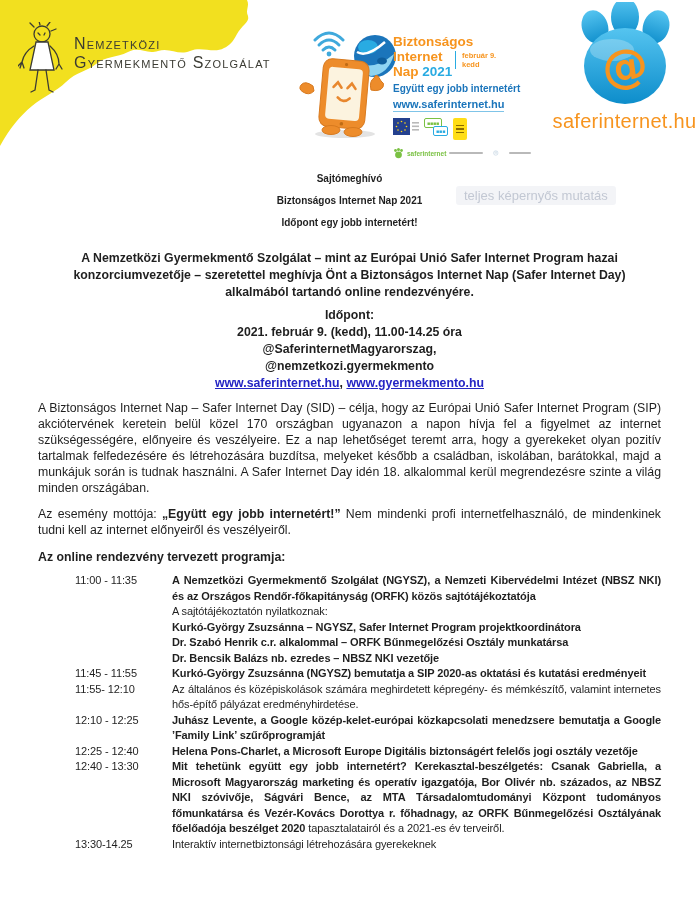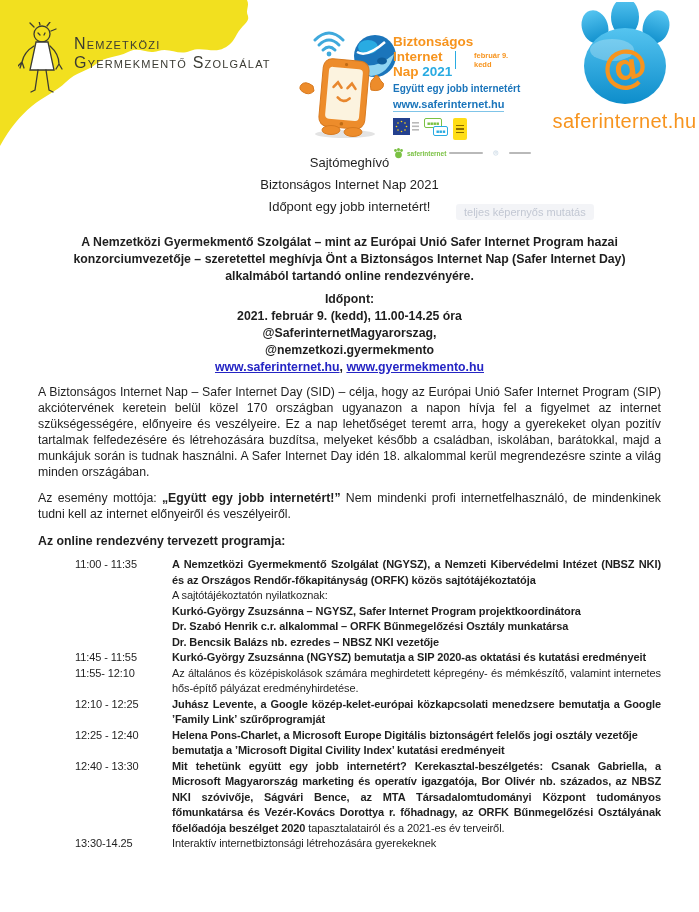--- a/index.html
+++ b/index.html
@@ -11,43 +11,43 @@
   .ngysz{position:absolute;left:18px;top:22px;display:flex;align-items:flex-start;}
   .ngysz-text{margin-left:10px;margin-top:12px;color:#3b3b33;
       font-variant:small-caps;letter-spacing:1.2px;font-size:16px;line-height:19px;font-weight:400;}
   .sid-logo{position:absolute;left:293px;top:28px;width:240px;height:118px;}
   .sid-mascot{position:absolute;left:0;top:0;}
   .sid-text{position:absolute;left:100px;top:6px;width:138px;}
   .sid-t1{color:var(--orange);font-weight:700;font-size:13.5px;line-height:15px;}
   .sid-row3{position:relative;}
   .sid-2021{color:var(--lblue);}
   .sid-date{position:absolute;left:62px;top:-13px;border-left:1.5px solid var(--lblue);
-      padding-left:18px;color:var(--orange);font-size:7.5px;line-height:9px;font-weight:700;}
+      padding-left:6px;color:var(--orange);font-size:7.5px;line-height:9px;font-weight:700;}
   .sid-slogan{color:var(--dblue);font-size:10px;margin-top:4px;font-weight:700;}
   .sid-url{color:var(--dblue);font-size:11px;font-weight:700;margin-top:2px;
       border-bottom:1.5px solid #7fc4e8;display:inline-block;padding-bottom:1px;}
   .sid-badges{display:flex;align-items:flex-start;gap:5px;margin-top:6px;height:24px;}
   .gray-bar{background:#b9b9b9;height:2px;border-radius:1px;}
   .badge-green{border:1px solid var(--green);border-radius:2px;background:#fff;
       font-size:5px;color:var(--green);padding:1px 2px;font-weight:700;}
   .badge-blue{border:1px solid var(--lblue);border-radius:2px;background:#fff;
       font-size:5px;color:var(--lblue);padding:1px 2px;font-weight:700;margin-top:8px;margin-left:-14px;}
   .badge-yellow{width:14px;height:22px;background:#ffde17;border-radius:2px;
       display:flex;flex-direction:column;gap:2px;align-items:center;justify-content:center;}
   .badge-yellow i{display:block;width:8px;height:1.5px;background:#8a6d00;}
   .sid-badges2{display:flex;align-items:center;gap:10px;margin-top:4px;}
   .mini-brand{display:flex;align-items:center;gap:3px;}
   .mini-brand span{color:var(--green);font-size:6.5px;font-weight:700;}
   .paw-logo{position:absolute;left:552px;top:2px;width:145px;text-align:center;}
   .paw-label{color:var(--orange);font-size:20px;margin-top:2px;letter-spacing:0.3px;}
   
   .doc{padding:0 38px;}
-  .title-block{text-align:center;margin-top:2px;font-weight:400;font-size:13px;line-height:22px;}
-  .watermark{position:absolute;left:456px;top:204px;background:rgba(212,217,226,.28);
-      color:rgba(146,155,175,.5);font-size:11px;padding:2px 8px;border-radius:3px;text-align:right;}
+  .title-block{text-align:center;margin-top:18px;font-weight:700;font-size:10px;line-height:22px;}
+  .watermark{position:absolute;left:456px;top:186px;background:rgba(212,217,226,.28);
+      color:rgba(146,155,175,.5);font-size:13px;padding:2px 8px;border-radius:3px;text-align:right;}
   .intro{margin:16px auto 0;width:608px;text-align:center;font-weight:700;
       font-size:12.3px;line-height:17px;}
   .when{margin-top:6px;text-align:center;font-weight:700;font-size:12.3px;line-height:17px;}
   .when a{color:var(--link);text-decoration:underline;}
   .para{margin-top:8px;text-align:justify;font-size:12.3px;line-height:16px;}
   .motto{margin-top:10px;}
   .b{font-weight:700;}
   .prog-head{margin-top:12px;font-weight:700;font-size:12.3px;}
   
   .schedule{margin-top:9px;font-size:11px;line-height:15.5px;letter-spacing:-0.1px;}
@@ -257,21 +257,20 @@
       <div class="srow">
         <div class="stime">12:10 - 12:25</div>
         <div class="sdesc">
           <div class="jp"><span class="b">Juhász Levente, a Google közép-kelet-európai közkapcsolati menedzsere bemutatja a Google ’Family Link’ szűrőprogramját</span></div>
         </div>
       </div>
       <div class="srow">
         <div class="stime">12:25 - 12:40</div>
         <div class="sdesc">
           <div><span class="b">Helena Pons-Charlet, a Microsoft Europe  Digitális biztonságért felelős jogi osztály vezetője</span></div>
-          <div><span class="b">bemutatja a ’Microsoft Digital Civility Index’ kutatási eredményeit</span></div>
         </div>
       </div>
       <div class="srow">
         <div class="stime">12:40 - 13:30</div>
         <div class="sdesc">
           <div class="jp"><span class="b">Mit tehetünk együtt egy jobb internetért? Kerekasztal-beszélgetés: Csanak Gabriella, a Microsoft Magyarország marketing és operatív igazgatója, Bor Olivér nb. százados, az NBSZ NKI szóvivője, Ságvári Bence, az MTA Társadalomtudományi Központ tudományos főmunkatársa és Vezér-Kovács Dorottya r. főhadnagy, az ORFK Bűnmegelőzési Osztályának főelőadója beszélget 2020 </span><span>tapasztalatairól és a 2021-es év terveiről.</span></div>
         </div>
       </div>
       <div class="srow">
         <div class="stime">13:30-14.25</div>

